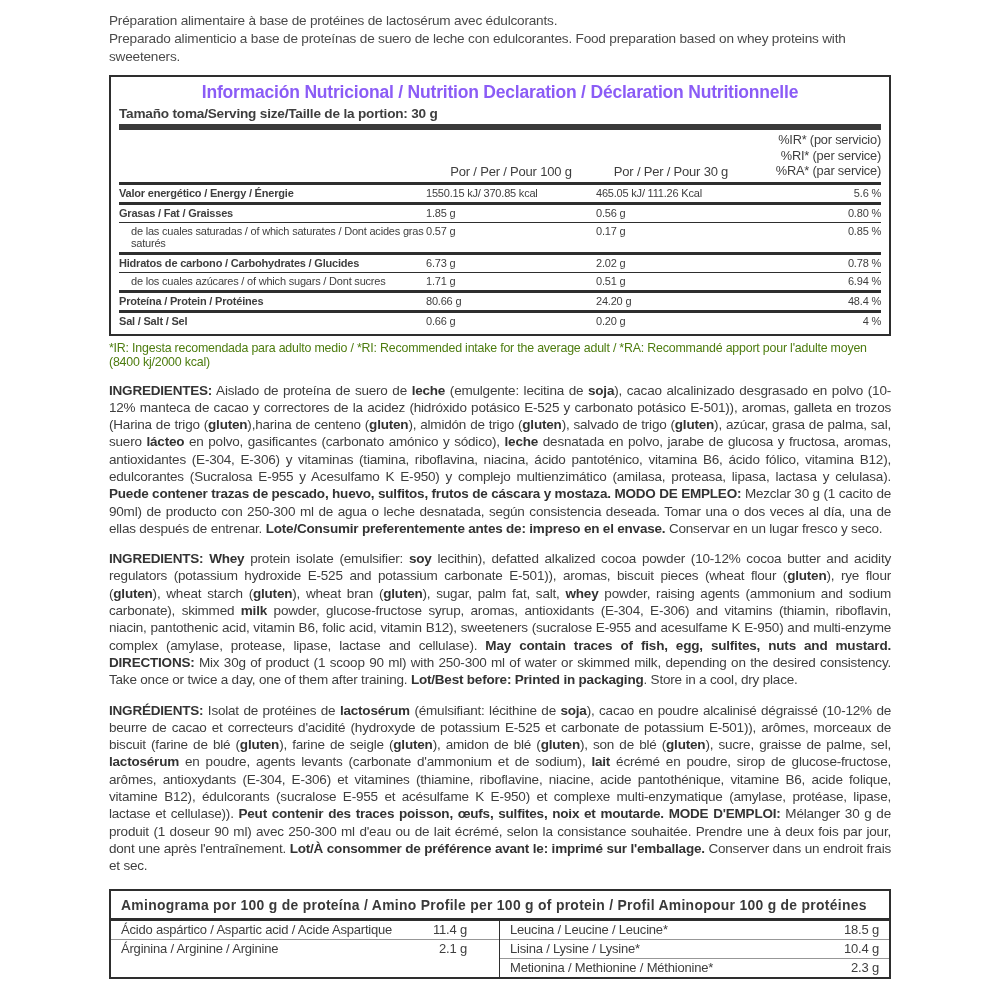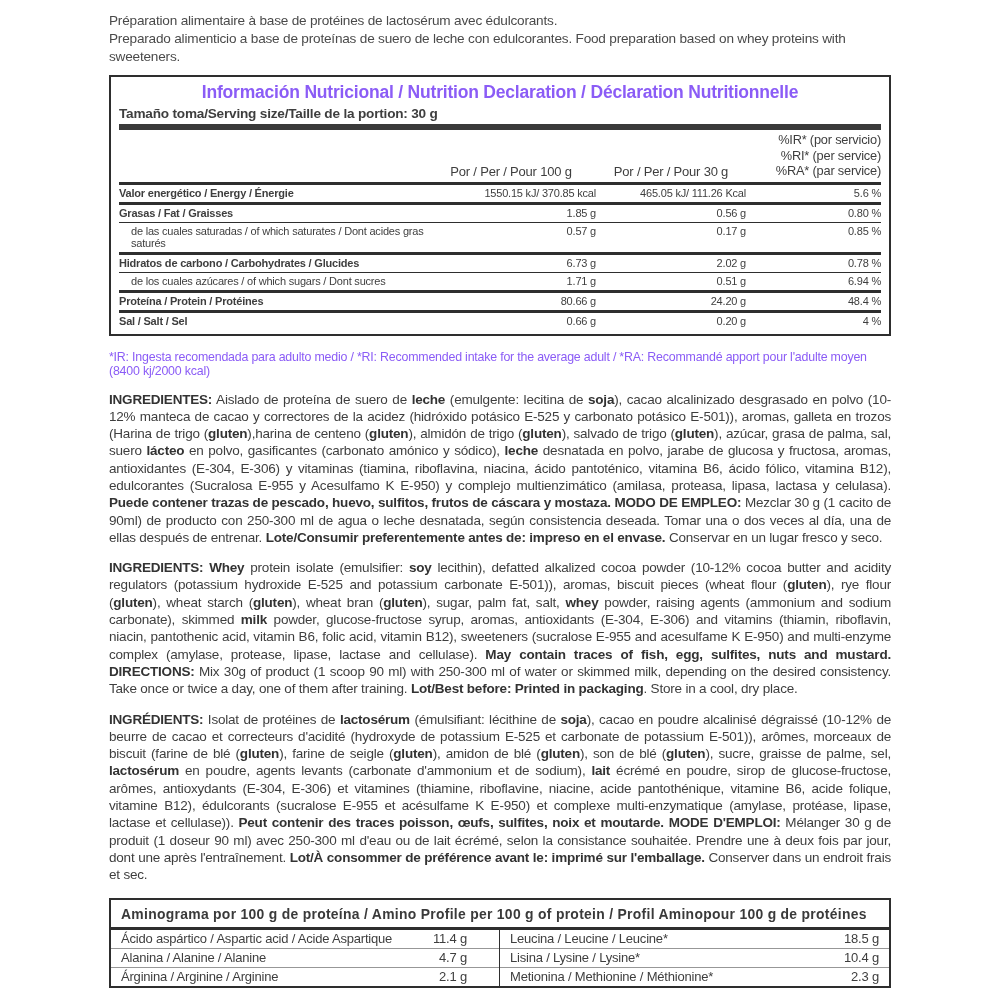--- a/index.html
+++ b/index.html
@@ -14,25 +14,25 @@
   .nut-title{text-align:center;font-weight:bold;font-size:17.5px;color:#8b5cf6;letter-spacing:-0.2px;}
   .nut-serving{font-weight:bold;font-size:13.6px;margin-top:3px;letter-spacing:-0.2px;}
   .rule-heavy{height:0;border-bottom:6px solid #3a3a3a;margin-top:3px;}
   .nut-grid{display:grid;grid-template-columns:1fr 170px 150px 135px;align-items:end;}
   .nut-header{border-bottom:3.5px solid #2e2e2e;padding:2px 0 3px 0;}
   .nut-header .pct-line{grid-column:4;text-align:right;font-size:12.8px;line-height:15.5px;letter-spacing:-0.2px;}
   .nut-header .colh{font-size:13px;text-align:center;letter-spacing:-0.2px;}
   .nut-row{display:grid;grid-template-columns:1fr 170px 150px 135px;padding:2.5px 0;font-size:11px;letter-spacing:-0.2px;}
   .nut-row .lbl{font-weight:bold;}
   .nut-row.sub .lbl{font-weight:normal;padding-left:12px;}
-  .nut-row .v{text-align:right;}
+  .nut-row .v{text-align:left;}
   .nut-row .pct{text-align:right;}
   .bb-thick{border-bottom:3.5px solid #2e2e2e;}
   .bb-thin{border-bottom:1px solid #2e2e2e;}
-  .nut-footnote{font-size:12.4px;margin-top:14px;letter-spacing:-0.2px;color:#8b5cf6;}
+  .nut-footnote{font-size:12.4px;margin-top:5px;letter-spacing:-0.2px;color:#4d7c0f;}
 
   
   .para{font-size:13.5px;line-height:17.3px;text-align:justify;margin-top:13px;letter-spacing:-0.2px;color:#3e3e3e;}
   .para b{color:#333;}
 
   
   .amino-box{border:2px solid #2e2e2e;margin-top:14px;}
   .amino-title{font-weight:bold;font-size:13.9px;padding:6px 10px 5px 10px;border-bottom:3.5px solid #2e2e2e;letter-spacing:0.3px;color:#3a3a3a;}
   .amino-body{display:flex;}
   .amino-col{width:50%;box-sizing:border-box;}
@@ -116,24 +116,20 @@
 
   <div class="amino-box">
     <div class="amino-title">Aminograma por 100 g de proteína / Amino Profile per 100 g of protein / Profil Aminopour 100 g de protéines</div>
     <div class="amino-body">
       <div class="amino-col left">
         <div class="amino-row">
             <span>Ácido aspártico / Aspartic acid / Acide Aspartique</span>
             <span class="val">11.4 g</span>
           </div>
         <div class="amino-row">
-            <span>Alanina / Alanine / Alanine</span>
-            <span class="val">4.7 g</span>
-          </div>
-        <div class="amino-row">
             <span>Árginina / Arginine / Arginine</span>
             <span class="val">2.1 g</span>
           </div>
 
       </div>
       <div class="amino-col">
         <div class="amino-row">
             <span>Leucina / Leucine / Leucine*</span>
             <span class="val">18.5 g</span>
           </div>

